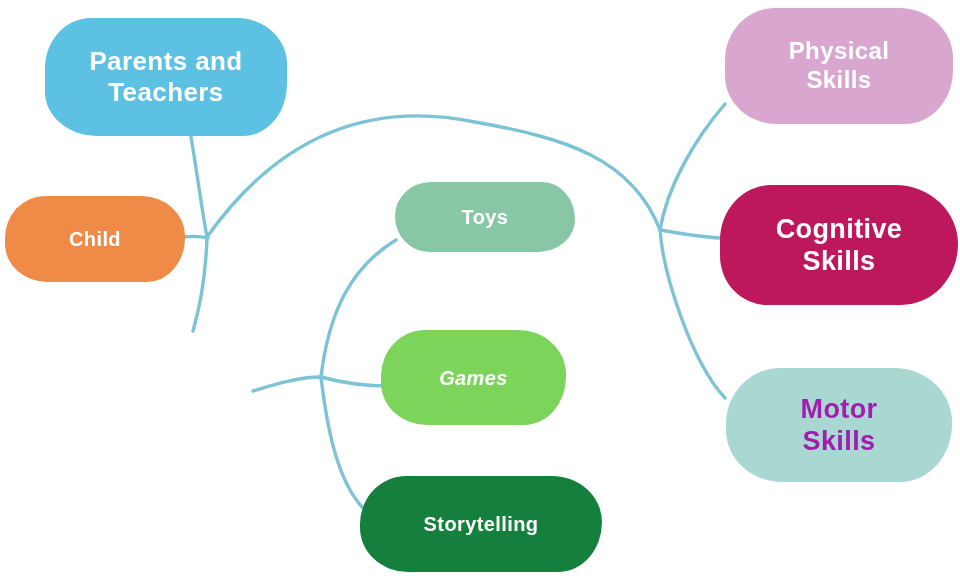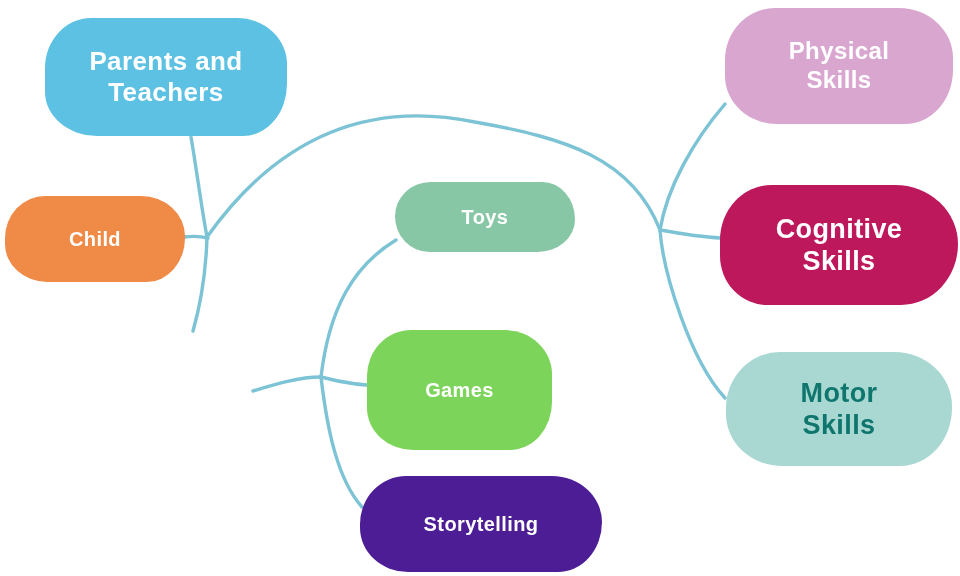--- a/index.html
+++ b/index.html
@@ -32,21 +32,21 @@
     font-size: 20px;
     letter-spacing: 0.4px;
     line-height: 1.2;
     white-space: pre-line;
   }
   
   #node-parents-teachers { left: 45px;  top: 18px;  width: 242px; height: 118px; border-radius: 46px 50px 44px 52px / 50px 46px 52px 44px; font-size: 26px; }
   #node-child            { left: 5px;   top: 196px; width: 180px; height: 86px;  border-radius: 40px 44px 38px 42px / 42px 40px 44px 38px; }
   #node-play             { left: 75px;  top: 330px; width: 177px; height: 93px;  border-radius: 42px 46px 40px 44px / 44px 42px 46px 40px; }
   #node-toys             { left: 395px; top: 182px; width: 180px; height: 70px;  border-radius: 44px 40px 46px 42px / 42px 46px 40px 44px; align-items: center; }
-  #node-games            { left: 367px; top: 330px; width: 185px; height: 120px;  border-radius: 44px 48px 42px 46px / 46px 44px 48px 42px; }
+  #node-games            { left: 381px; top: 330px; width: 185px; height: 95px;  border-radius: 44px 48px 42px 46px / 46px 44px 48px 42px; font-style: italic; }
   #node-storytelling     { left: 360px; top: 476px; width: 242px; height: 96px;  border-radius: 48px 52px 46px 50px / 50px 48px 52px 46px; }
   #node-physical-skills  { left: 725px; top: 8px;   width: 228px; height: 116px; border-radius: 50px 54px 48px 52px / 52px 50px 54px 48px; font-size: 24px; }
   #node-cognitive-skills { left: 720px; top: 185px; width: 238px; height: 120px; border-radius: 52px 64px 58px 48px / 56px 60px 62px 50px; font-size: 27px; }
   #node-motor-skills     { left: 726px; top: 352px; width: 226px; height: 114px; border-radius: 54px 58px 52px 56px / 56px 54px 58px 52px; font-size: 27px; }
 </style>
 </head>
 <body>
 
 <div id="canvas" style="background-color: rgb(255, 255, 255);">
 
@@ -75,32 +75,32 @@
 
 
   <div class="node" id="node-toys" style="background-color: rgb(136, 199, 166); color: rgb(255, 255, 255);">
     <span>Toys</span>
   </div>
 
   <div class="node" id="node-games" style="background-color: rgb(124, 212, 90); color: rgb(255, 255, 255);">
     <span>Games</span>
   </div>
 
-  <div class="node" id="node-storytelling" style="background-color: #4c1d95; color: rgb(255, 255, 255); text-align: right;">
+  <div class="node" id="node-storytelling" style="background-color: #15803d; color: rgb(255, 255, 255); text-align: right;">
     <span>Storytelling</span>
   </div>
 
   <div class="node" id="node-physical-skills" style="background-color: rgb(217, 166, 208); color: rgb(255, 255, 255);">
     <span>Physical
 Skills</span>
   </div>
 
   <div class="node" id="node-cognitive-skills" style="background-color: #be185d; color: rgb(255, 255, 255);">
     <span>Cognitive
 Skills</span>
   </div>
 
-  <div class="node" id="node-motor-skills" style="background-color: rgb(169, 216, 211); color: #0f766e;">
+  <div class="node" id="node-motor-skills" style="background-color: rgb(169, 216, 211); color: #a21caf; margin-top: 16px;">
     <span>Motor
 Skills</span>
   </div>
 
 </div>
 
 </body></html>

